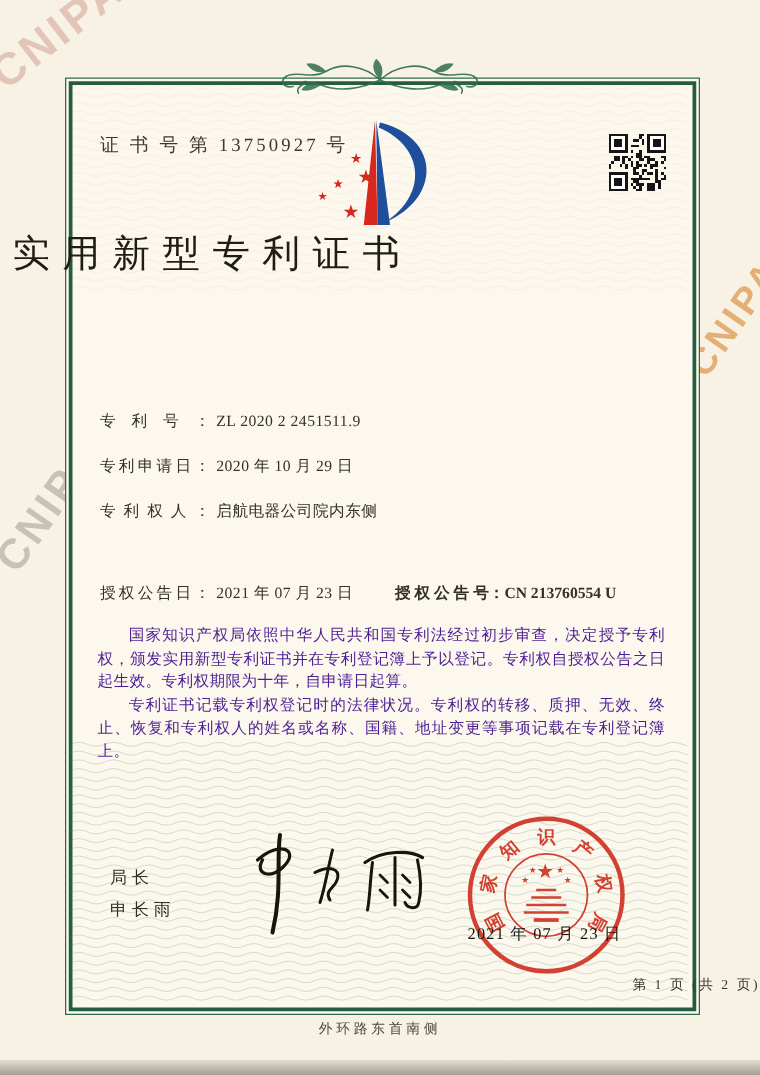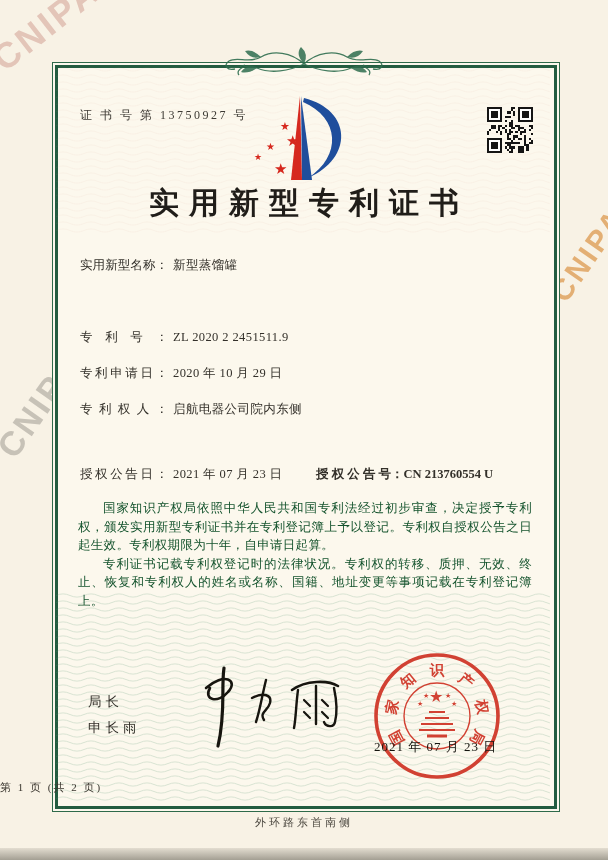--- a/index.html
+++ b/index.html
@@ -29,59 +29,59 @@
     position:absolute; left:52px; top:62px; width:502px; height:744px;
     border:1px solid #2e6a4a; padding:2px; background:#fcf8ed;
   }
   .frame-inner{width:100%; height:100%; border:3px solid #235c40; box-sizing:border-box;}
   .ornament{position:absolute; left:199px; top:44px; width:210px; height:40px;}
   .guilloche{position:absolute; pointer-events:none;}
   .g-green{left:56px; top:592px;}
   .g-pink{left:56px; top:66px;}
   
   .cert-no{
-    position:absolute; left:80px; top:107px; font-size:12px;
+    position:absolute; left:80px; top:107px; font-size:15px;
     letter-spacing:2.5px; color:#3c3933;
   }
   .qr{position:absolute; left:487px; top:107px; width:46px; height:46px;}
   .logo{position:absolute; left:250px; top:94px; width:112px; height:88px;}
   .title{
-    position:absolute; left:0; top:183px; width:100%; text-align:center;
-    font-size:30px; font-weight:bold; letter-spacing:10px; text-indent:10px;
+    position:absolute; left:0; top:183px; width:100%; text-align:left;
+    font-size:30px; font-weight:normal; letter-spacing:10px; text-indent:10px;
     color:#201d19;
   }
   
   .row{position:absolute; left:80px; width:462px; font-size:12.5px; line-height:16px; color:#33302a;}
   .row .lbl{
     display:inline-block; width:88px; text-align:justify; text-align-last:justify;
     vertical-align:top;
   }
   .row .val{display:inline-block; margin-left:5px; vertical-align:top; letter-spacing:.4px;}
   .r1{top:257px}.r2{top:293px}.r3{top:329px}.r4{top:365px}.r5{top:401px}
   .r6{top:430px}.r7{top:466px}
   .addr-lines{display:inline-block; margin-left:5px; vertical-align:top;}
   .addr-lines div{line-height:16px;}
   .pair2{position:absolute; left:236px; top:0; white-space:nowrap;font-weight:bold;}
   
   .paras{
     position:absolute; left:78px; top:499px; width:454px;
-    font-size:12.5px; line-height:18.5px; text-align:justify; color:#14532d;
+    font-size:12.5px; line-height:18.5px; text-align:justify; color:#4c1d95;
   }
   .paras p{margin:0; text-indent:2em; letter-spacing:.3px;}
   
   .sig-title{position:absolute; left:88px; top:693px; font-size:13.5px; letter-spacing:4px;}
   .sig-name{position:absolute; left:88px; top:719px; font-size:13.5px; letter-spacing:4px;}
   .autograph{position:absolute; left:190px; top:662px; width:150px; height:90px;}
   .seal{position:absolute; left:357px; top:636px; width:160px; height:160px; opacity:.93;}
   .seal-date{
     position:absolute; left:374px; top:738px; font-size:13px; letter-spacing:1px;
     color:#16140f; z-index:5;
   }
   
-  .page-ind{position:absolute; left:0; top:780px; width:100%; text-align:left;
+  .page-ind{position:absolute; left:0; top:780px; width:100%; text-align:right;
     font-size:11px; letter-spacing:2px; color:#3a362f;}
   .cont-note{position:absolute; left:0; top:815px; width:100%; text-align:center;
     font-size:11px; letter-spacing:3px; color:#4a463e;}
 </style>
 </head>
 <body>
 
 <div class="page">
 
   <div class="wm wm1">CNIPA</div>
@@ -302,23 +302,20 @@
       <text x="30" y="36" font-size="11">★</text>
       <text x="36" y="52" font-size="15">★</text>
       <text x="16" y="56" font-size="10">★</text>
       <text x="4" y="66" font-size="9">★</text>
       <text x="24" y="80" font-size="15">★</text>
     </g>
   </svg>
 
   <div class="title">实用新型专利证书</div>
 
-  <div class="row r1">
-    <span class="lbl">实用新型名称：</span><span class="val">新型蒸馏罐</span>
-  </div>
   <div class="row r3">
     <span class="lbl">专利号：</span><span class="val">ZL 2020 2 2451511.9</span>
   </div>
   <div class="row r4">
     <span class="lbl">专利申请日：</span><span class="val">2020 年 10 月 29 日</span>
   </div>
   <div class="row r5">
     <span class="lbl">专利权人：</span><span class="val">启航电器公司院内东侧</span>
   </div>
   <div class="row r7">

